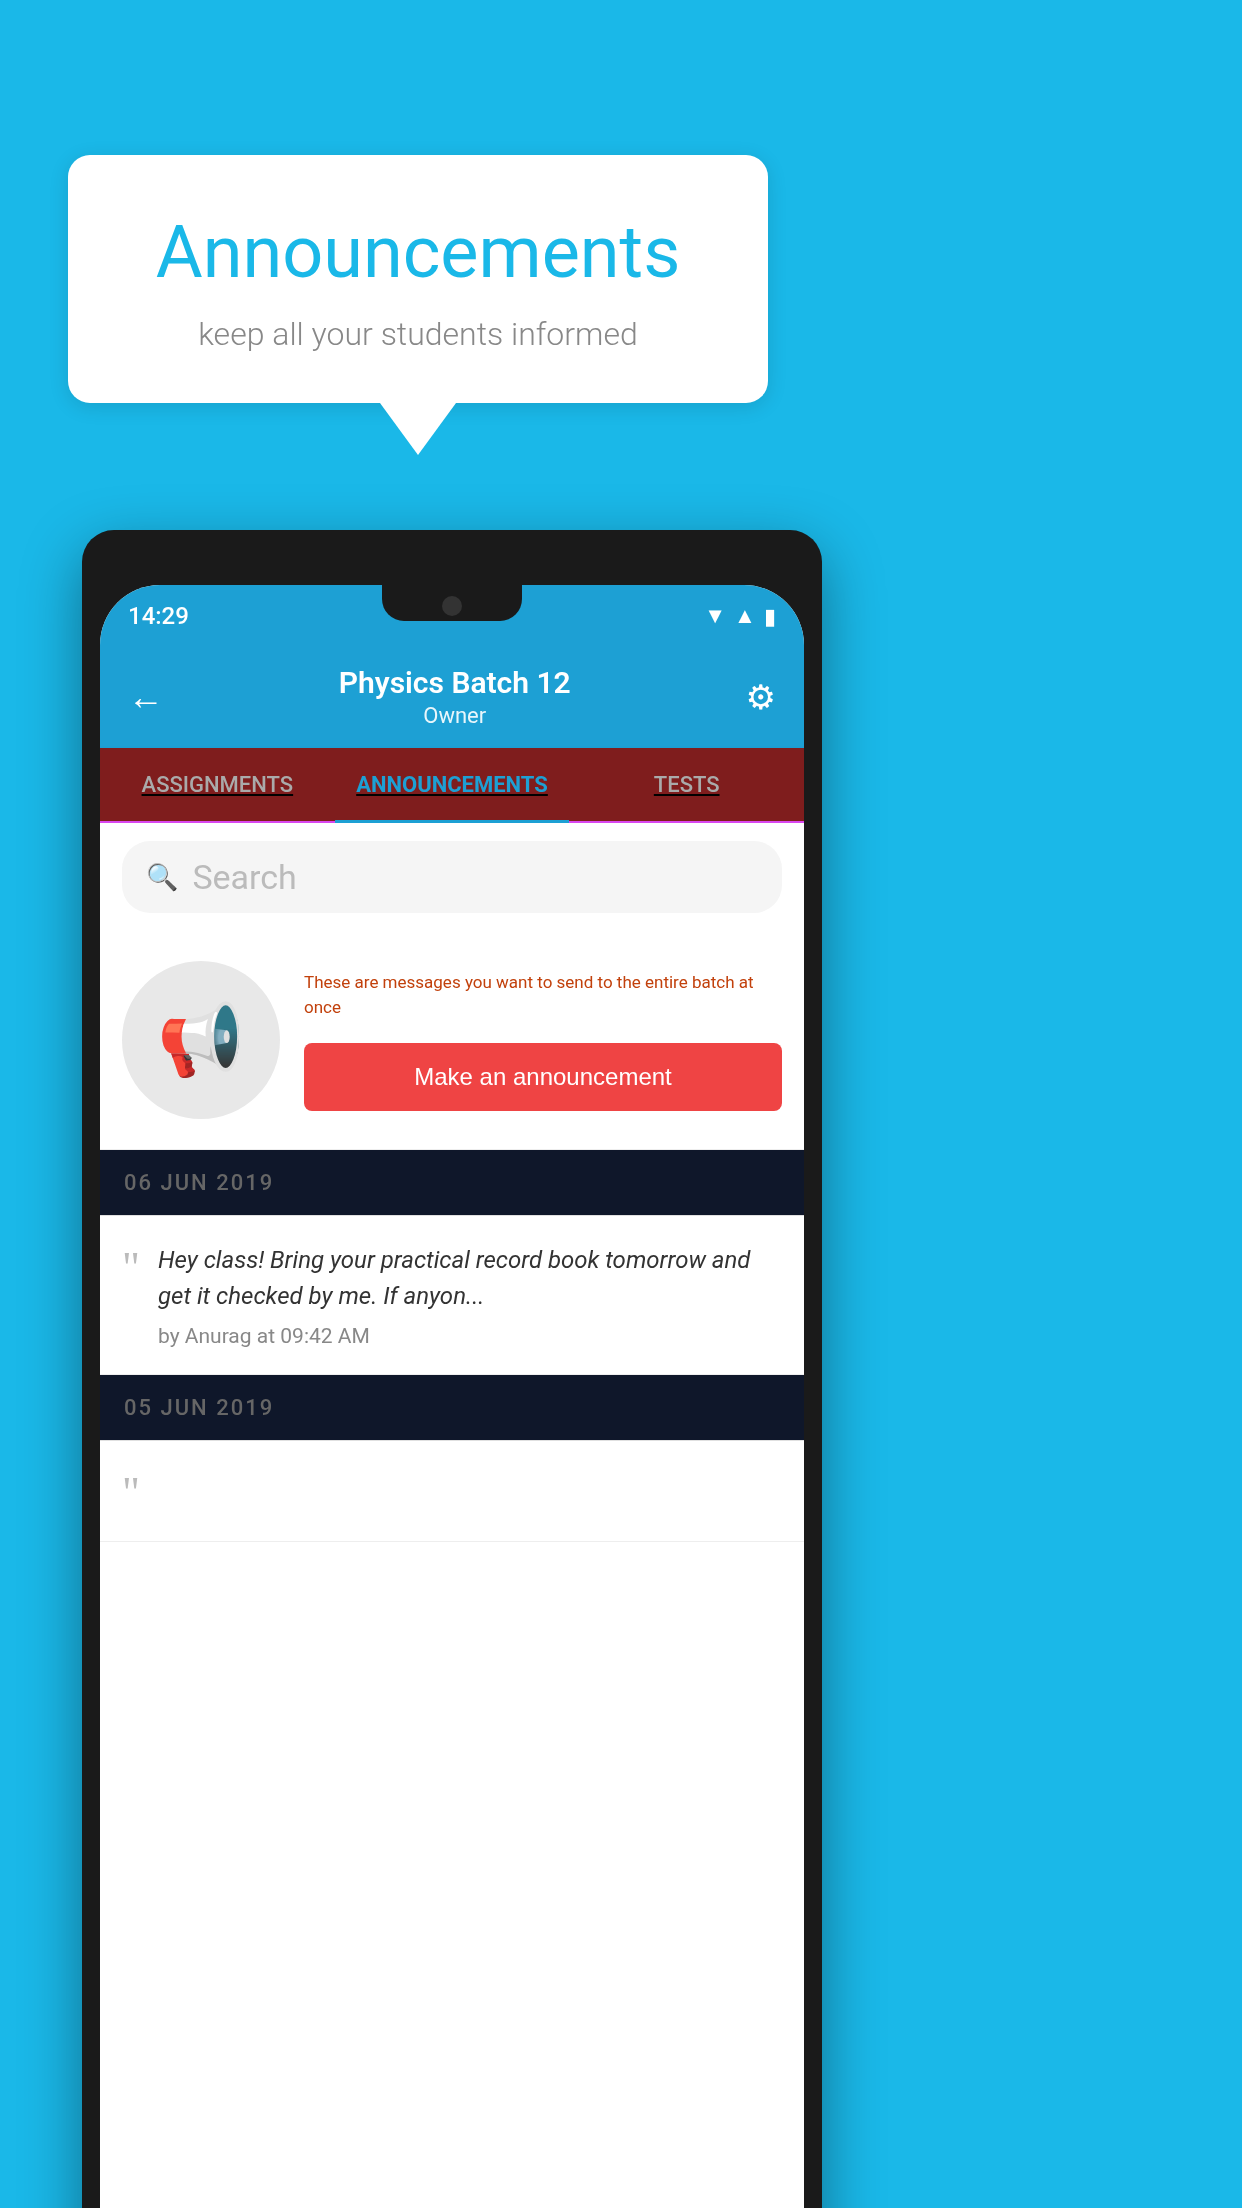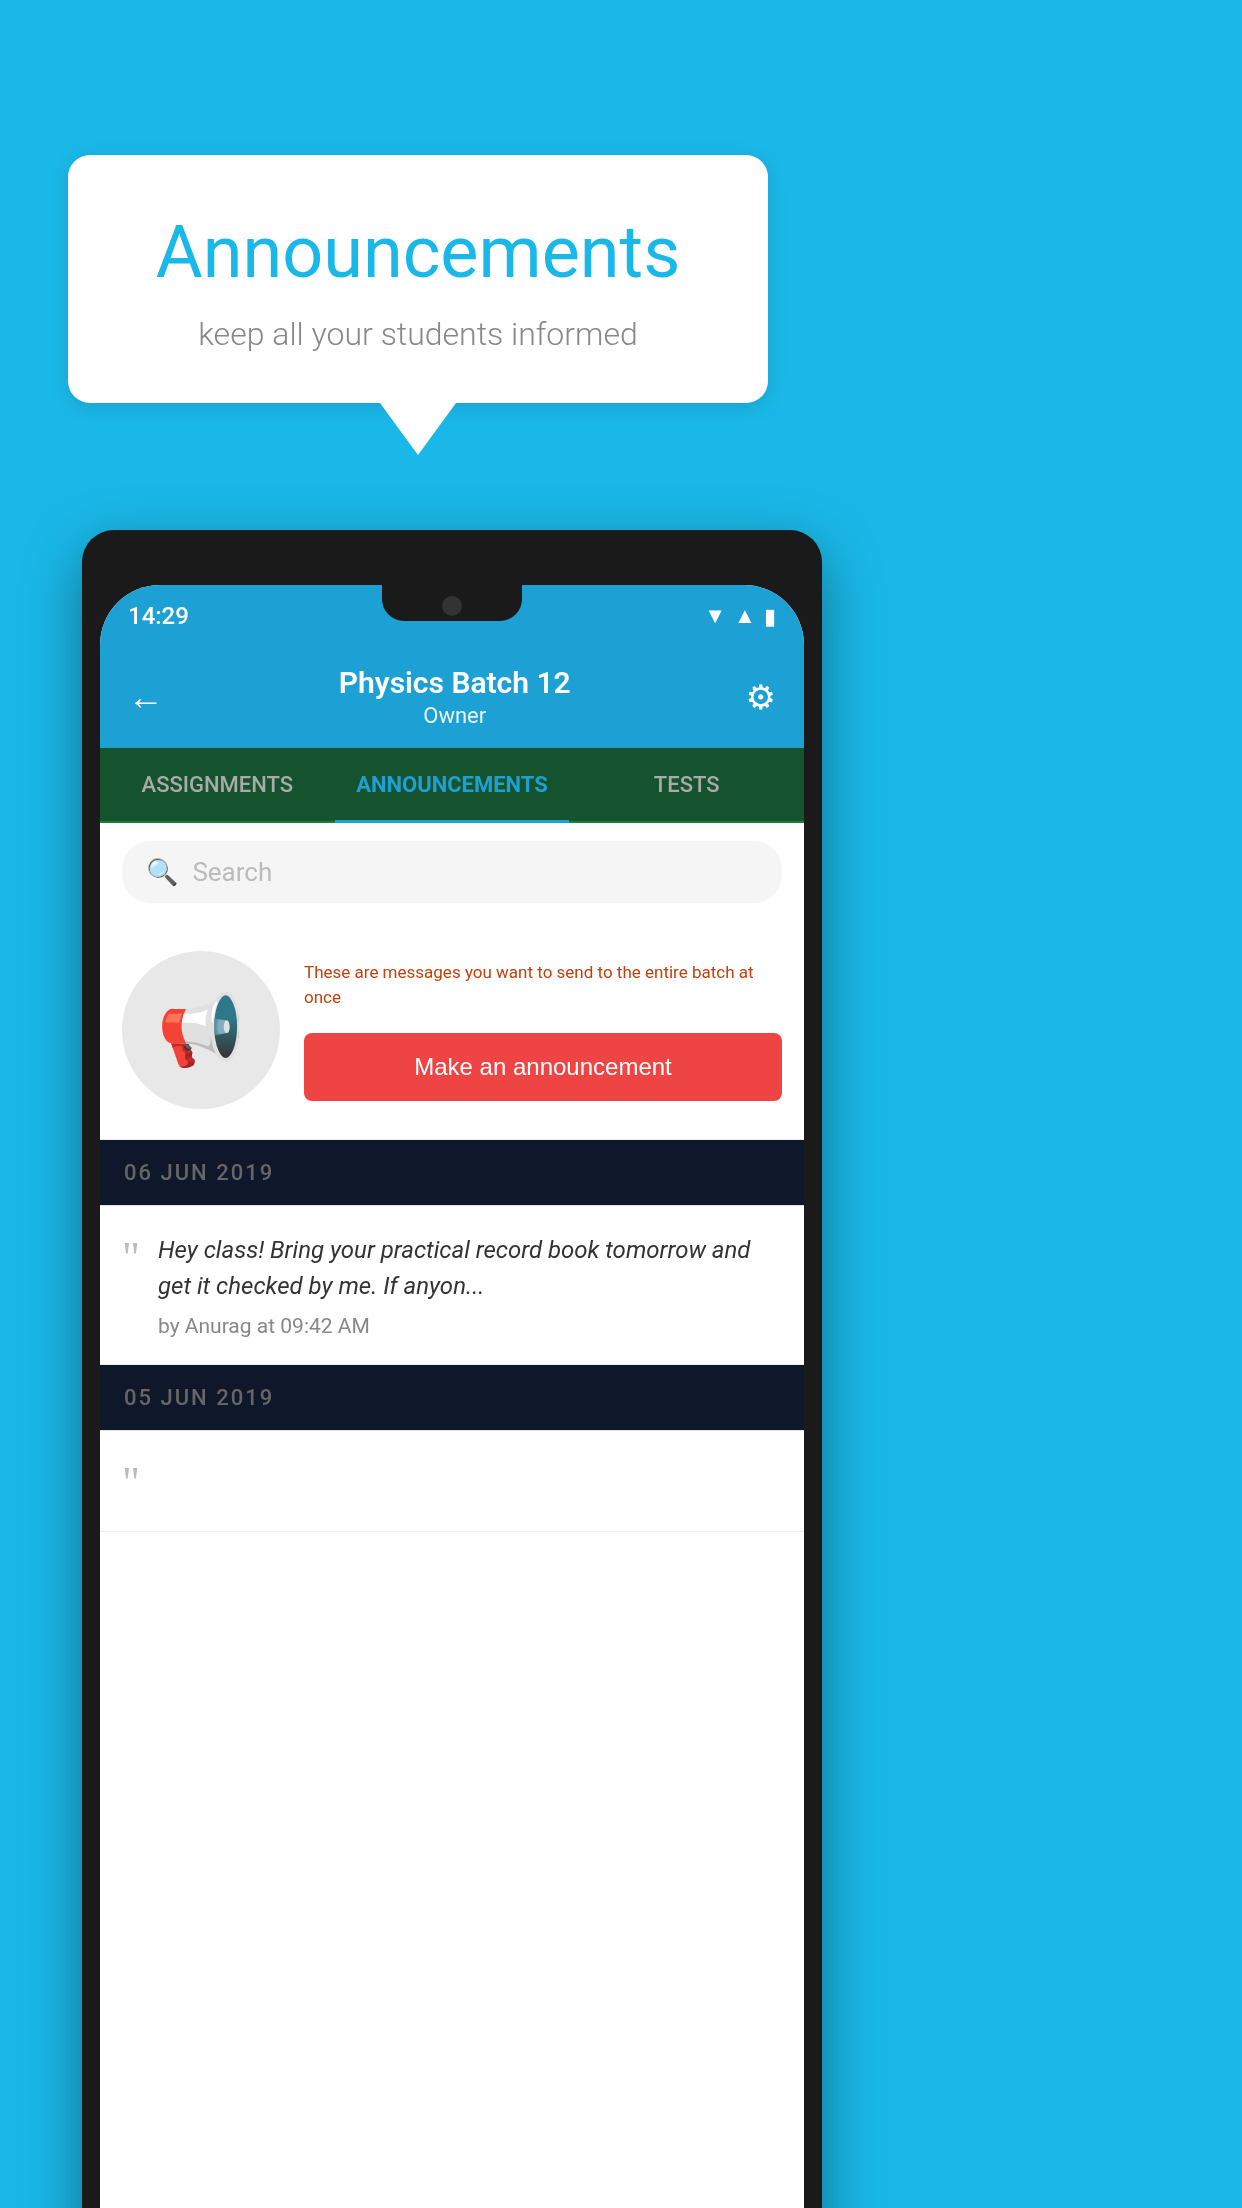--- a/index.html
+++ b/index.html
@@ -137,24 +137,25 @@
       margin-top: 3px;
     }
 
     .gear-icon {
       color: white;
       font-size: 34px;
     }
 
     
     .tabs-bar {
-      background: #14532d;
-      display: flex;
-      border-bottom: 2px solid #15803d;
+      background: #7f1d1d;
+      display: flex;
+      border-bottom: 2px solid #d946ef;
       box-shadow: 0 2px 5px rgba(0,0,0,0.08);
+      text-decoration: underline;
     }
 
     .tab-item {
       flex: 1;
       padding: 24px 10px;
       text-align: center;
       font-size: 22px;
       font-weight: 500;
       color: #aaa;
       cursor: pointer;
@@ -191,21 +192,21 @@
       gap: 14px;
     }
 
     .search-icon-text {
       color: #aaa;
       font-size: 26px;
     }
 
     .search-placeholder {
       color: #bbb;
-      font-size: 26px;
+      font-size: 34px;
     }
 
     
     .announcement-prompt {
       background: white;
       display: flex;
       align-items: center;
       padding: 30px 22px;
       gap: 24px;
       border-bottom: 1px solid #eee;

